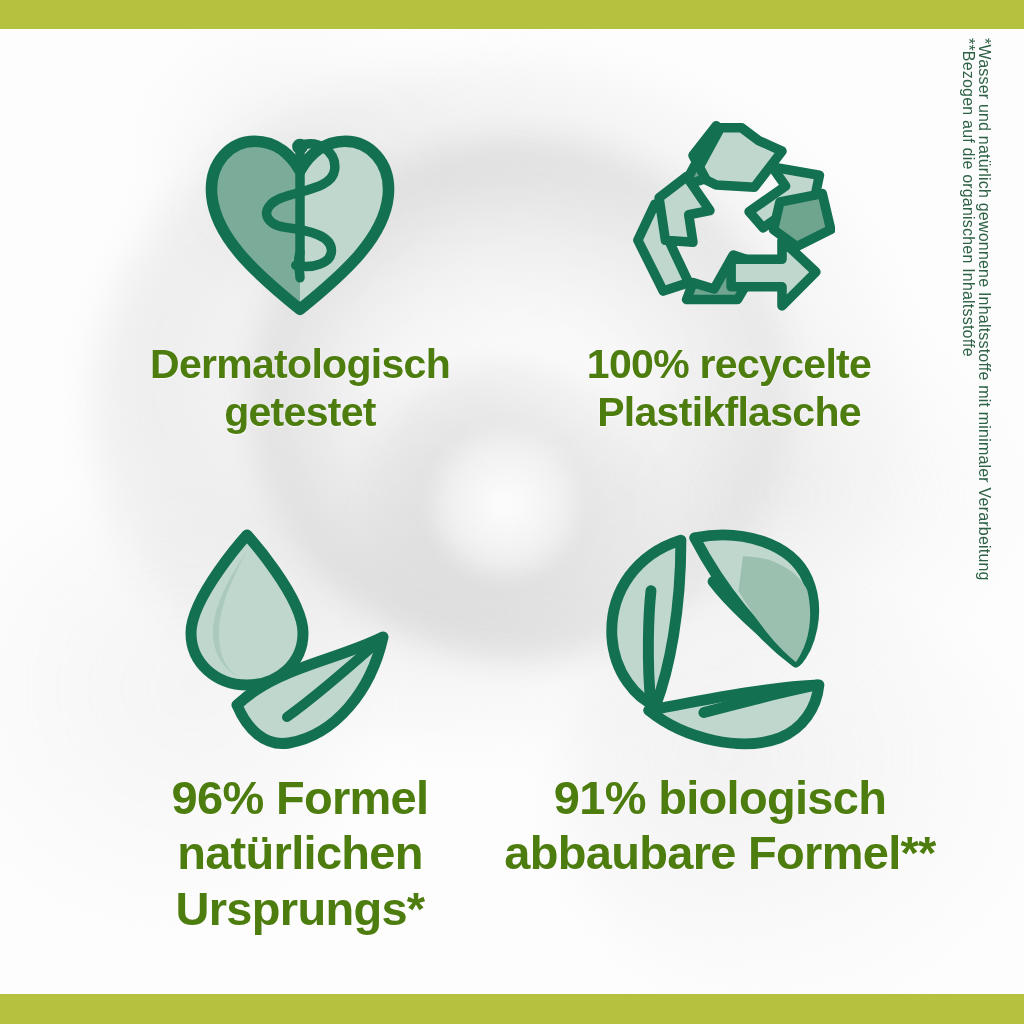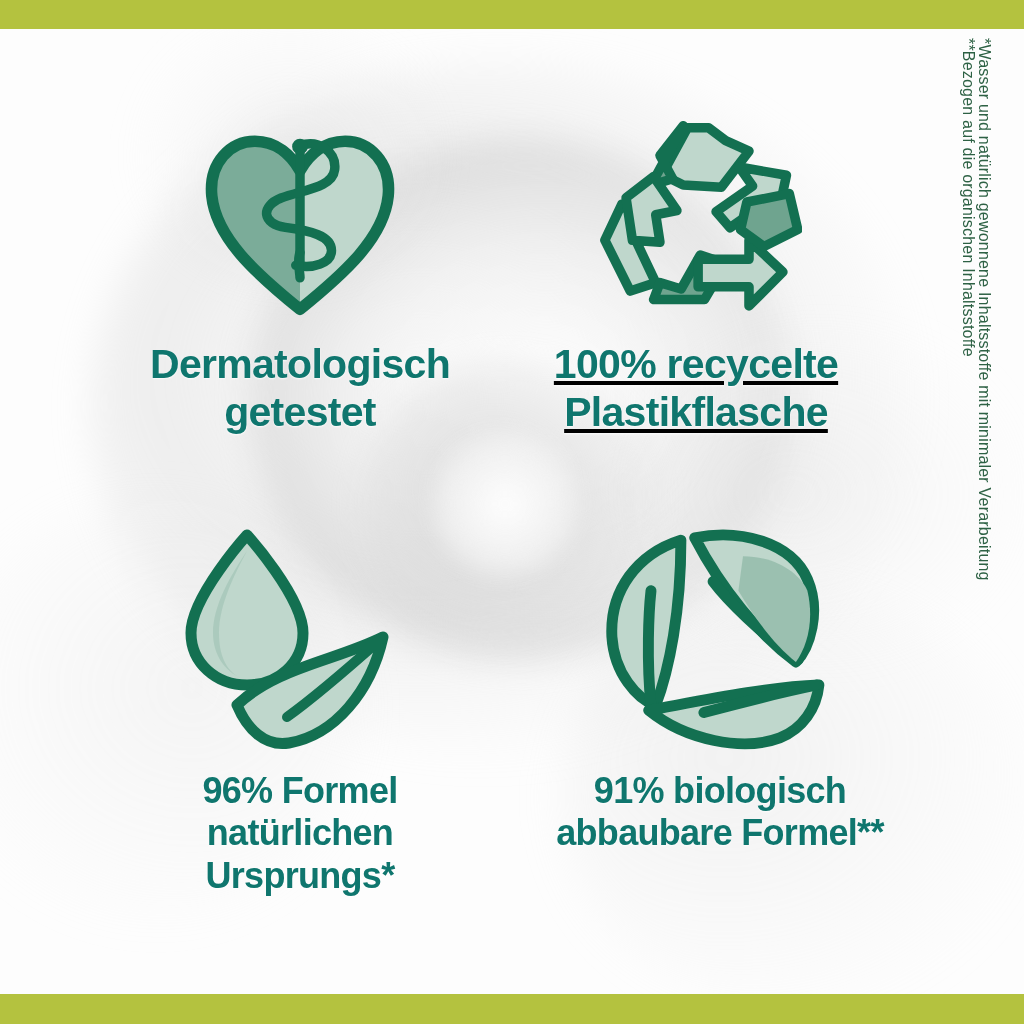--- a/index.html
+++ b/index.html
@@ -127,46 +127,46 @@
     width: 960px;
     height: 965px;
   }
   .cell {
     position: absolute;
     display: flex;
     flex-direction: column;
     align-items: center;
   }
   .cell-0 { left: 60px;  top: 75px;  width: 480px; }
-  .cell-1 { left: 456px; top: 75px;  width: 480px; text-decoration: underline; }
+  .cell-1 { left: 489px; top: 75px;  width: 480px; }
   .cell-2 { left: 60px;  top: 485px; width: 480px; }
   .cell-3 { left: 480px; top: 485px; width: 480px; }
 
   .icon-wrap {
     width: 230px;
     height: 230px;
     display: flex;
     align-items: center;
     justify-content: center;
   }
   .cell-2 .icon-wrap, .cell-3 .icon-wrap { height: 250px; }
 
   .claim {
     margin-top: 6px;
     text-align: center;
-    color: #0f766e;
+    color: #4d7c0f;
     font-family: "Liberation Sans", sans-serif;
     font-weight: bold;
     font-size: 41px;
     line-height: 1.18;
     letter-spacing: -0.7px;
     white-space: pre-line;
     text-shadow: 0 1px 2px rgba(255,255,255,0.85);
   }
-  .claim-2, .claim-3 { font-size: 36px; text-align: center; }
+  .claim-2, .claim-3 { font-size: 47px; text-align: center; }
 
   
   .footnotes {
     position: absolute;
     left: 955px;
     top: 38px;
     width: 60px;
     height: 900px;
   }
   .fn {

